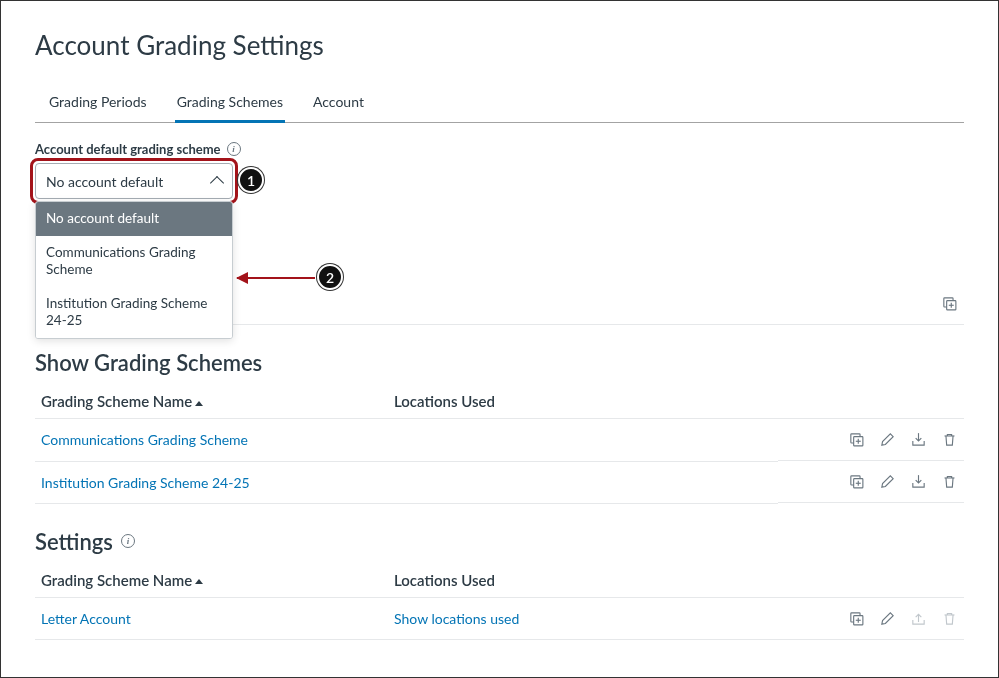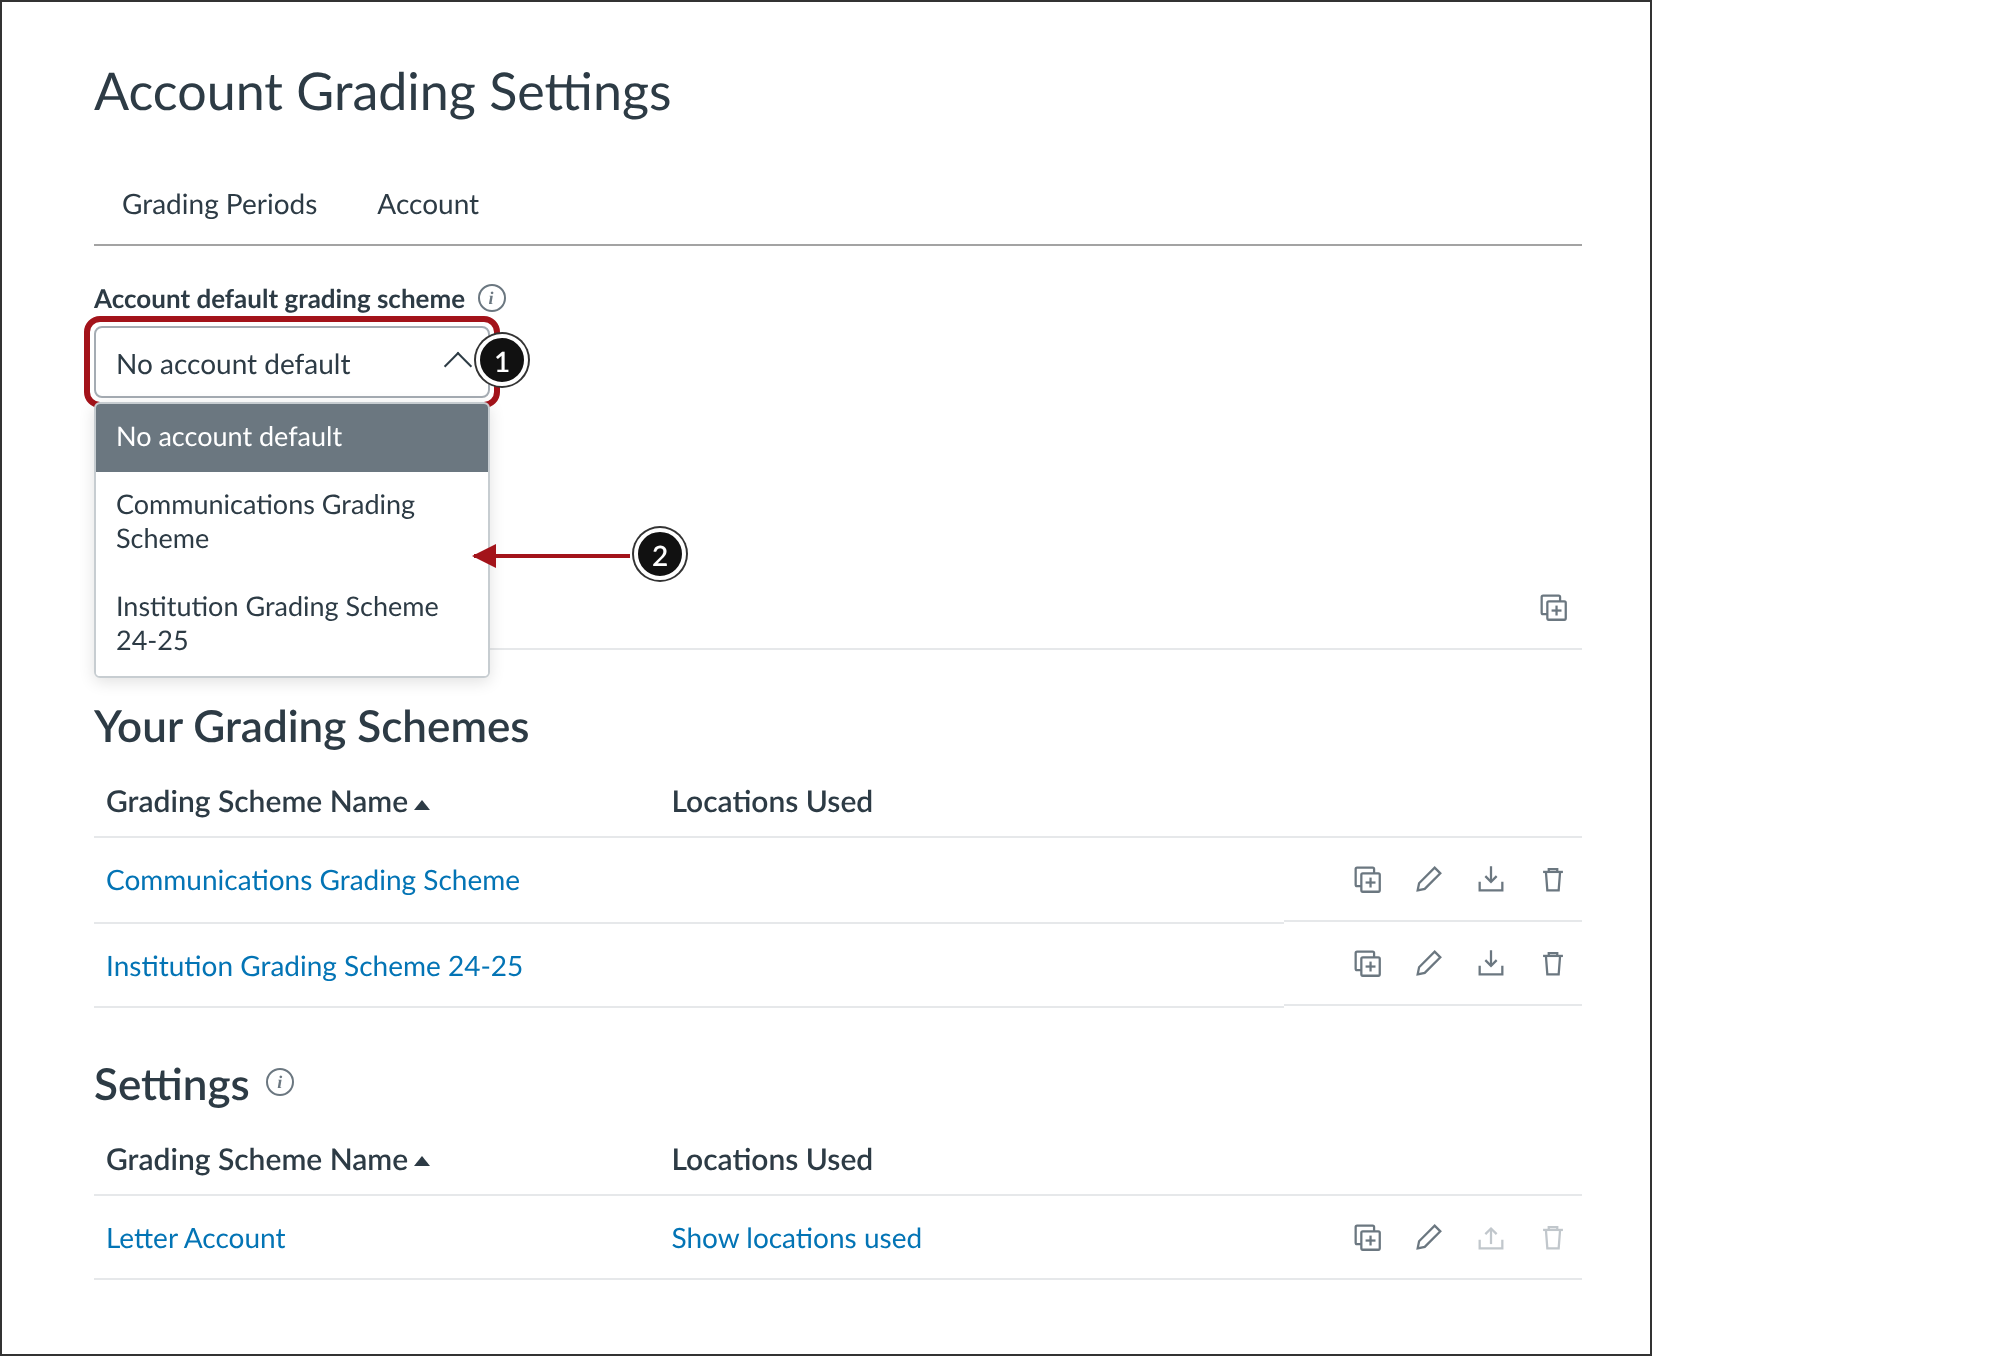--- a/index.html
+++ b/index.html
@@ -5,24 +5,24 @@
   * { box-sizing: border-box; }
   body {
     margin: 0;
     padding: 0;
     font-family: -apple-system, BlinkMacSystemFont, "Segoe UI", "Lato", Arial, sans-serif;
     background: #fff;
     color: #2d3b45;
     font-size: 14px;
   }
   .frame {
-    width: 826px;
+    width: 999px;
     height: 678px;
     border: 1px solid #333;
-    padding: 28px 34px 20px 46px;
+    padding: 28px 34px 20px 34px;
     position: relative;
   }
   .page-title {
     font-size: 26px;
     font-weight: 400;
     margin: 0 0 22px 0;
     color: #2d3b45;
   }
   .tabs {
     border-bottom: 1px solid #a3a3a3;
@@ -251,20 +251,21 @@
   .faded { color: #c1c7cc; }
 </style>
 </head>
 <body>
 
 <div class="frame">
   <h1 class="page-title">Account Grading Settings</h1>
 
   <div class="tabs">
     <div class="tab">Grading Periods</div>
+    <div class="tab active">Grading Schemes</div>
     <div class="tab">Account</div>
   </div>
 
   <div class="top-row">
     <div>
       <div class="field-label">
         <span>Account default grading scheme</span>
         <span class="info-icon">i</span>
       </div>
       <div class="dropdown-wrap">
@@ -293,21 +294,21 @@
         <svg viewBox="0 0 24 24" fill="none" stroke="#6b7780" stroke-width="1.6">
           <rect x="4" y="4" width="13" height="13" rx="1"></rect>
             <rect x="8" y="8" width="13" height="13" rx="1" fill="#fff"></rect>
           <line x1="14.5" y1="11" x2="14.5" y2="18"></line>
             <line x1="11" y1="14.5" x2="18" y2="14.5"></line>
         </svg>
       </span>
     </div>
   </div>
 
-  <h2 class="section-title">Your Grading Schemes</h2>
+  <h2 class="section-title">Show Grading Schemes</h2>
   <table class="schemes">
     <thead>
       <tr>
         <th style="width:38%">
           <span>Grading Scheme Name</span><span class="sort-caret"></span>
         </th>
         <th style="width:42%">Locations Used</th>
         <th style="width:20%"></th>
       </tr>
     </thead>

